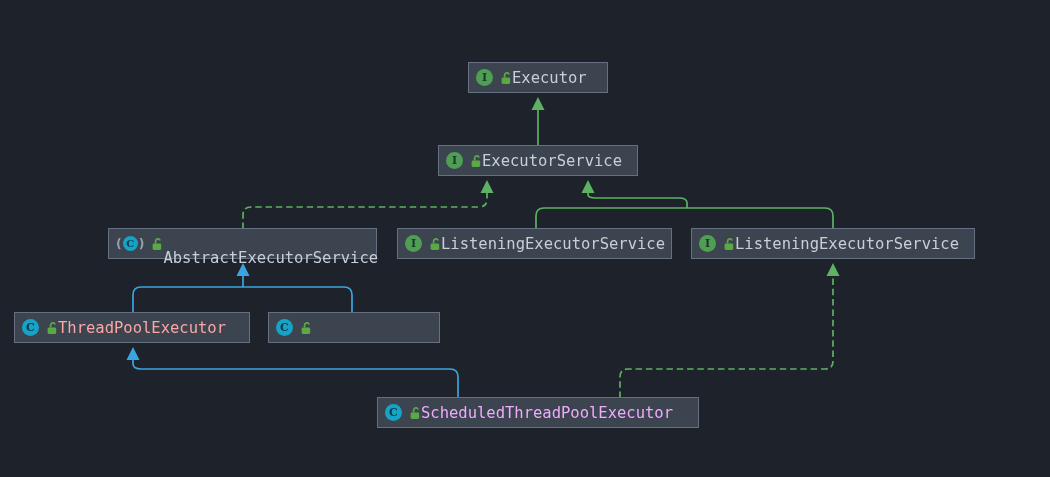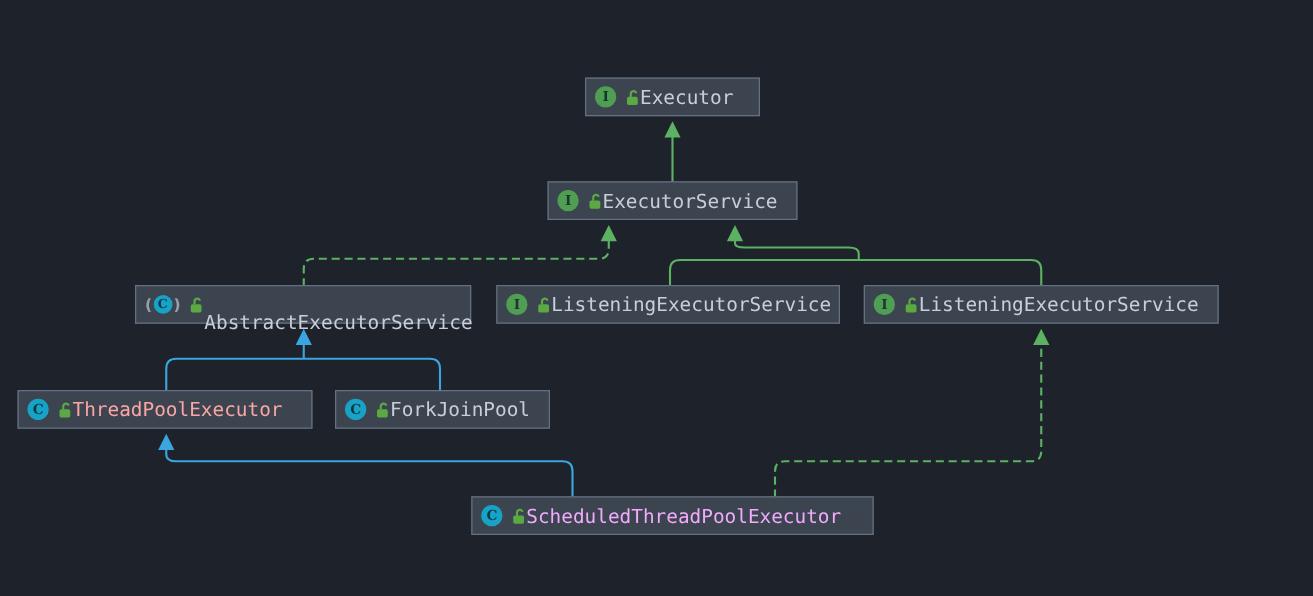--- a/index.html
+++ b/index.html
@@ -152,21 +152,20 @@
       <div class="node" style="left: 268px; top: 312px; width: 172px; height: 31px; background: rgb(60, 68, 80); border-color: rgb(102, 112, 130);">
 
     <span class="circle-icon" style="background: rgb(23, 163, 199);">C</span>
 
     <span class="lock">
       <svg width="14" height="14" viewBox="0 0 14 14">
         <path class="lock-shackle" d="M6.6,6.6 V4.1 A2.3,2.3 0 0 1 11.1,3.5" fill="none" stroke-width="1.7" stroke="#5ba943"></path>
         <rect class="lock-body" x="3.6" y="6.4" width="8.6" height="6.6" rx="1.4" fill="#5ba943"></rect>
       </svg>
     </span>
-    <span class="label" style="color: rgb(200, 207, 216);">ForkJoinPool</span>
   </div>
       <div class="node" style="left: 377px; top: 397px; width: 322px; height: 31px; background: rgb(60, 68, 80); border-color: rgb(102, 112, 130);">
 
     <span class="circle-icon" style="background: rgb(23, 163, 199);">C</span>
 
     <span class="lock">
       <svg width="14" height="14" viewBox="0 0 14 14">
         <path class="lock-shackle" d="M6.6,6.6 V4.1 A2.3,2.3 0 0 1 11.1,3.5" fill="none" stroke-width="1.7" stroke="#5ba943"></path>
         <rect class="lock-body" x="3.6" y="6.4" width="8.6" height="6.6" rx="1.4" fill="#5ba943"></rect>
       </svg>

